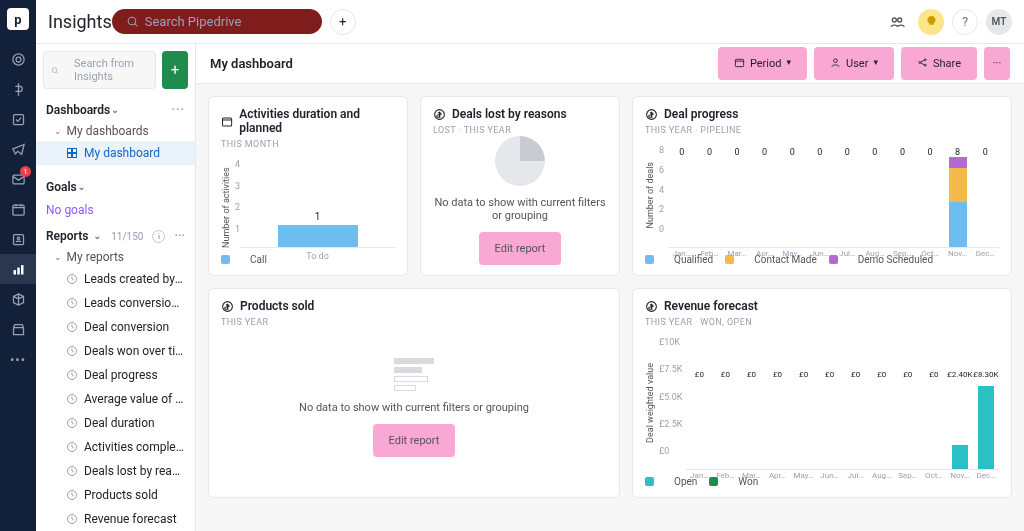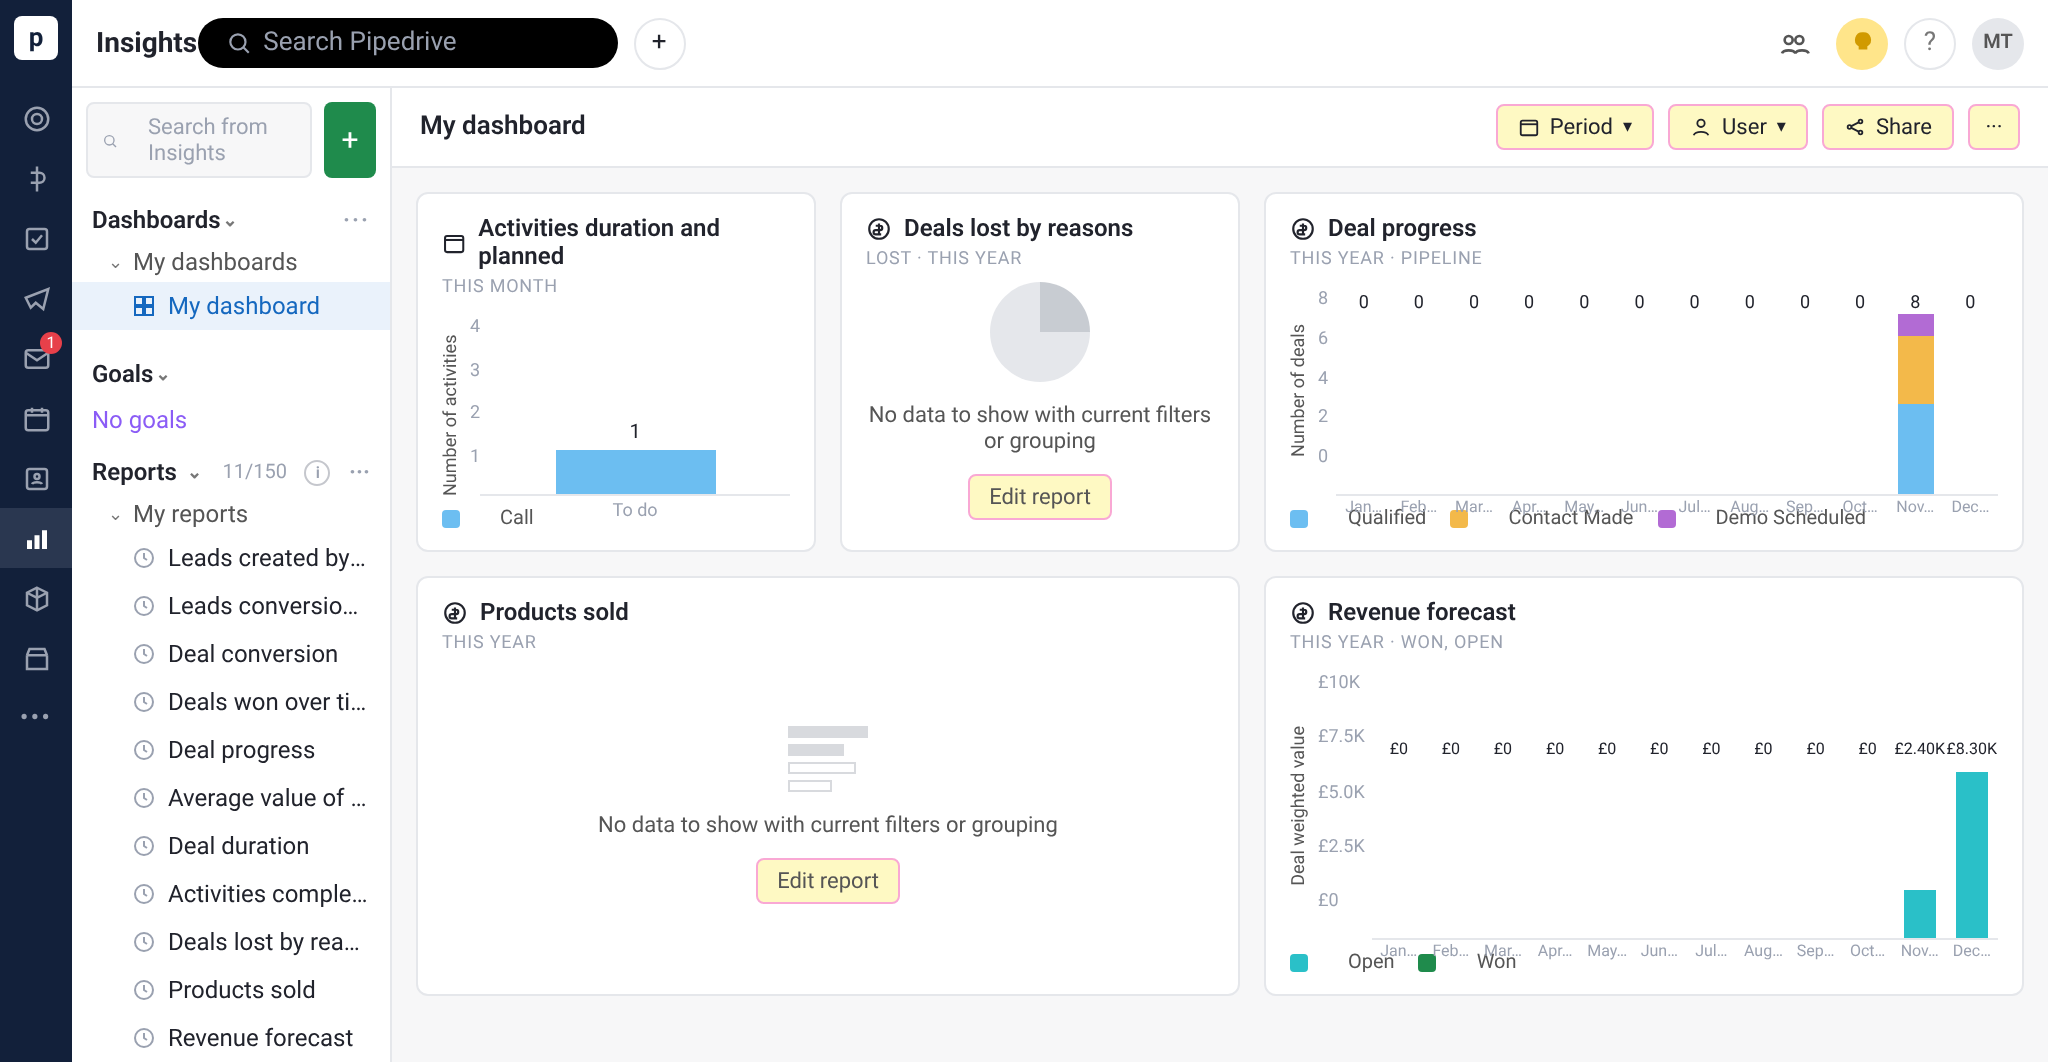--- a/index.html
+++ b/index.html
@@ -6,22 +6,22 @@
 body { background: #f7f7f8; color: #21232c; font-size: 13px; overflow: hidden; }
 .app { display: flex; height: 531px; width: 1024px; }
 .rail { width: 36px; background: #12203a; display: flex; flex-direction: column; align-items: center; padding-top: 8px; }
 .rail .logo { width: 22px; height: 22px; background: #fff; border-radius: 4px; color: #12203a; font-weight: 700; display: flex; align-items: center; justify-content: center; margin-bottom: 14px; font-size: 13px; }
 .rail .ri { width: 36px; height: 30px; display: flex; align-items: center; justify-content: center; color: #9aa1b0; cursor: pointer; position: relative; }
 .rail .ri.active { background: #2a3750; color: #fff; }
 .rail .ri.badge::after { content: "1"; position: absolute; top: 2px; right: 5px; background: #e7404a; color: #fff; font-size: 8px; width: 11px; height: 11px; border-radius: 50%; display: flex; align-items: center; justify-content: center; }
 .rail svg { width: 15px; height: 15px; }
 .main { flex: 1; display: flex; flex-direction: column; }
 .topbar { height: 44px; background: #fff; border-bottom: 1px solid #e5e7eb; display: flex; align-items: center; padding: 0 12px; }
-.topbar .title { font-weight: 700; font-size: 14px; }
-.topbar .search { margin-left: auto; margin-right: auto; display: flex; align-items: center; background: #000000; border-radius: 18px; padding: 5px 14px; width: 210px; color: #9aa1b0; gap: 6px; }
+.topbar .title { font-weight: 400; font-size: 18px; }
+.topbar .search { margin-left: auto; margin-right: auto; display: flex; align-items: center; background: #7f1d1d; border-radius: 18px; padding: 5px 14px; width: 210px; color: #9aa1b0; gap: 6px; }
 .topbar .circle { width: 26px; height: 26px; border-radius: 50%; border: 1px solid #e5e7eb; display: flex; align-items: center; justify-content: center; margin-left: 8px; cursor: pointer; }
 .topbar .avatar { background: #e5e7eb; font-size: 10px; font-weight: 600; color: #555; border: none; }
 .topbar .bulb { background: #ffe58a; border: none; }
 .content { flex: 1; display: flex; }
 .sidebar { width: 160px; background: #fff; border-right: 1px solid #e5e7eb; display: flex; flex-direction: column; font-size: 12px; }
 .sb-search { display: flex; padding: 7px; gap: 6px; }
 .sb-search .input { flex: 1; background: #f7f7f8; border: 1px solid #e5e7eb; border-radius: 4px; padding: 5px 7px; display: flex; align-items: center; gap: 15px; color: #9aa1b0; font-size: 11px; }
 .sb-search .add { width: 26px; background: #1f8b4c; color: #fff; border-radius: 4px; display: flex; align-items: center; justify-content: center; cursor: pointer; font-size: 15px; }
 .sb-head { padding: 7px 10px 4px; font-weight: 600; display: flex; align-items: center; gap: 1px; }
 .sb-head .dots { margin-left: auto; color: #9aa1b0; letter-spacing: 1px; }
@@ -31,21 +31,21 @@
 .sb-item .ico { color: #9aa1b0; flex-shrink: 0; }
 .sb-item.active .ico { color: #1568bf; }
 .sb-muted { padding: 5px 10px; color: #8b5cf6; }
 .sb-reports-head { display: flex; align-items: center; padding: 7px 10px 4px; font-weight: 600; gap: 5px; }
 .sb-reports-head .count { margin-left: auto; font-size: 10px; color: #9aa1b0; font-weight: 400; }
 .sb-reports-head .info { width: 13px; height: 13px; border: 1px solid #c5c7cd; border-radius: 50%; font-size: 8px; display: flex; align-items: center; justify-content: center; color: #9aa1b0; margin-left: 4px; }
 .dash { flex: 1; display: flex; flex-direction: column; overflow: auto; }
 .dash-head { height: 40px; display: flex; align-items: center; padding: 0 14px; border-bottom: 1px solid #e5e7eb; background: #fff; }
 .dash-head .t { font-weight: 600; font-size: 13px; }
 .dash-head .btns { margin-left: auto; display: flex; gap: 7px; }
-.btn { background: #fef9c3; border: 1px solid #f9a8d4; border-radius: 4px; padding: 4px 10px; font-size: 11px; display: flex; align-items: center; gap: 5px; cursor: pointer; }
+.btn { background: #f9a8d4; border: 6px solid #f9a8d4; border-radius: 4px; padding: 4px 10px; font-size: 11px; display: flex; gap: 5px; cursor: pointer; }
 .btn .caret { font-size: 9px; }
 .more { width: 26px; padding: 4px 0; justify-content: center; }
 .grid { padding: 12px; display: grid; grid-template-columns: 200px 200px 1fr; gap: 12px; }
 .card { background: #fff; border: 1px solid #e5e7eb; border-radius: 6px; padding: 10px 12px; display: flex; flex-direction: column; min-height: 180px; }
 .card h3 { font-size: 12px; font-weight: 600; display: flex; align-items: center; gap: 6px; }
 .card .sub { font-size: 9px; letter-spacing: 0.4px; color: #9aa1b0; text-transform: uppercase; margin-top: 4px; }
 .card .body { flex: 1; display: flex; flex-direction: column; }
 .nodata { display: flex; flex-direction: column; align-items: center; justify-content: center; text-align: center; color: #555; font-size: 11px; gap: 10px; flex: 1; }
 .legend { display: flex; gap: 12px; font-size: 10px; color: #555; margin-top: 6px; }
 .legend span { display: flex; align-items: center; gap: 20px; }

